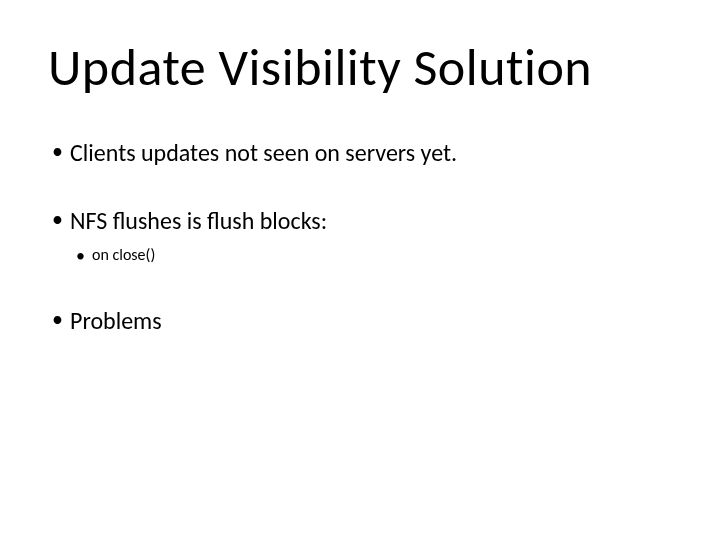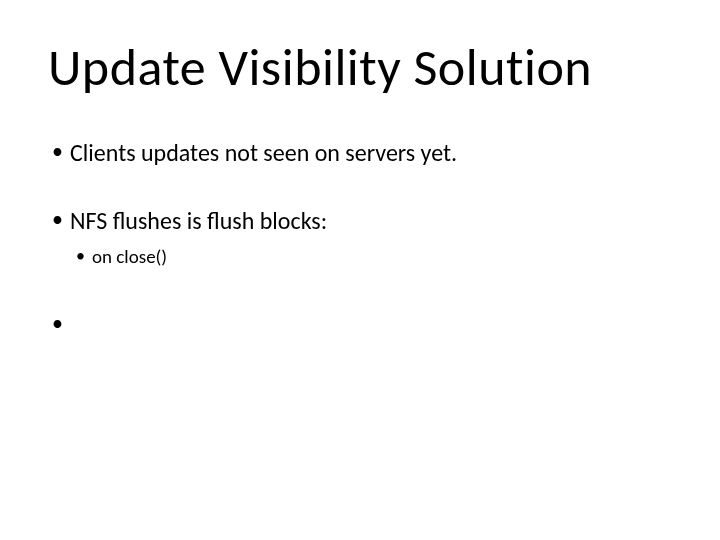--- a/index.html
+++ b/index.html
@@ -37,21 +37,21 @@
       position: absolute;
       left: 4px;
       top: 0;
       font-size: 22px;
     }
     .level1 > li.gap-after {
       margin-bottom: 36px;
     }
     .level2 {
       list-style: none;
-      font-size: 19px;
+      font-size: 16px;
       margin-top: 6px;
       line-height: 1.35;
     }
     .level2 > li {
       position: relative;
       padding-left: 22px;
       margin-bottom: 2px;
     }
     .level2 > li::before {
       content: "•";
@@ -81,14 +81,15 @@
         <span>on close()</span>
       </li>
     </ul>
   </li>
 </ul>
 
 <div class="group gap-after"></div>
 
 <ul class="level1">
   <li>
+    <span>Problems</span>
   </li>
 </ul>
 
 </body></html>

